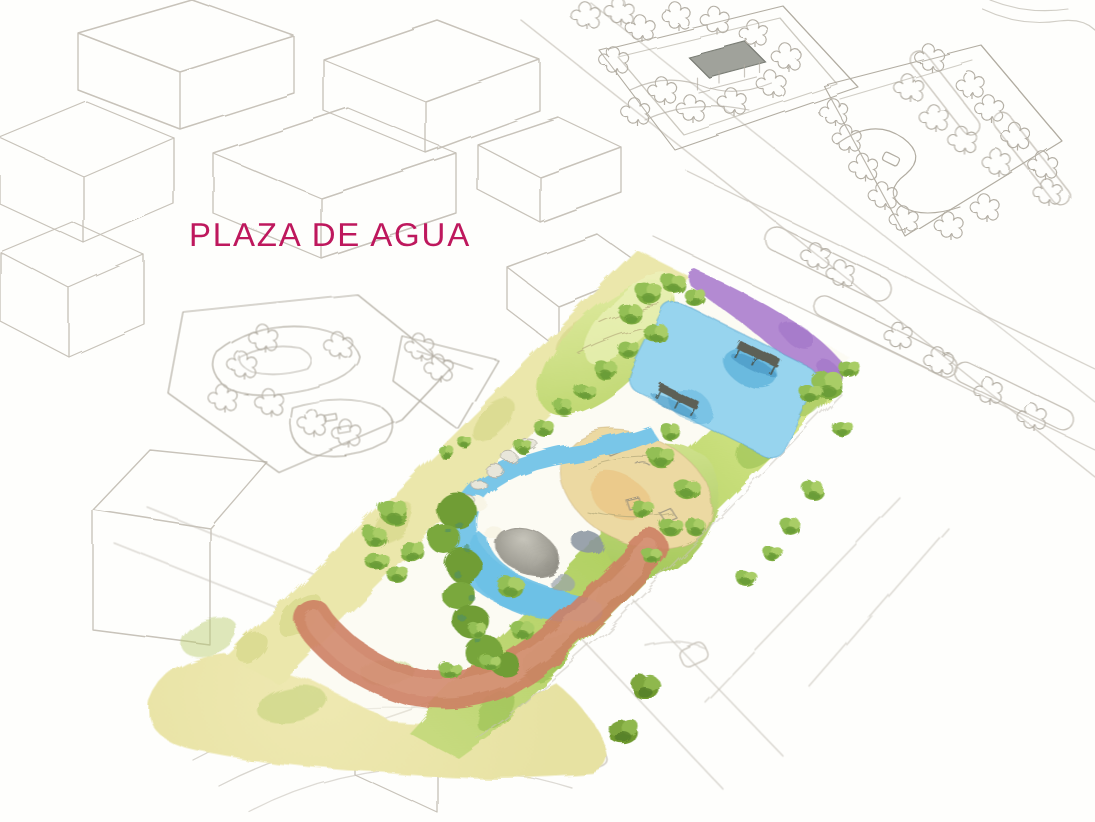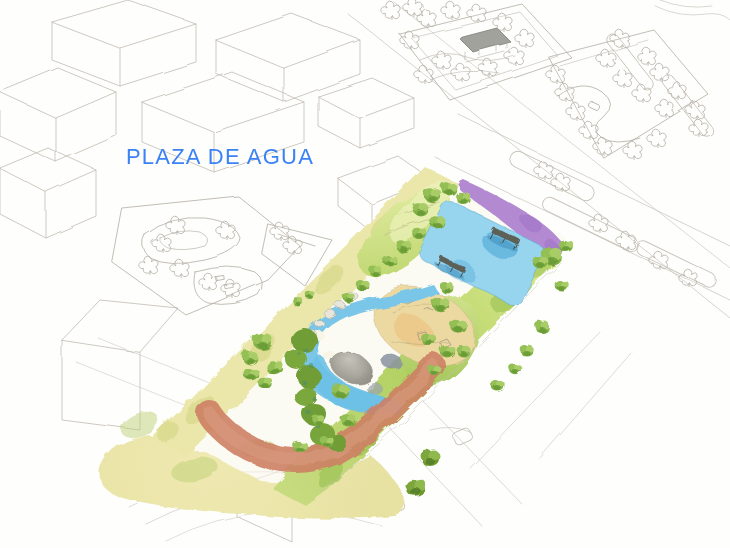--- a/index.html
+++ b/index.html
@@ -1,20 +1,20 @@
 <!DOCTYPE html>
 <html><head>
 <meta charset="utf-8">
 <style>
   html,body{margin:0;padding:0;background:#ffffff;}
   .stage{position:relative;width:730px;height:548px;background:#fefefc;overflow:hidden;
          font-family:"Liberation Sans", sans-serif;}
   .stage svg{position:absolute;left:0;top:0;}
   .plan-title{position:absolute;left:126px;top:144px;font-size:22px;letter-spacing:1.2px;
-              color:#3b82f6;font-weight:400;user-select:none;white-space:nowrap;}
+              color:#be185d;font-weight:400;user-select:none;white-space:nowrap;}
   .sk{stroke:#c8c3ba;stroke-width:0.9;fill:none;stroke-linejoin:round;stroke-linecap:round;}
   .skd{stroke:#b2ada2;stroke-width:0.8;fill:none;stroke-linejoin:round;stroke-linecap:round;}
   .ct{stroke:#b5ab7c;stroke-width:0.7;fill:none;opacity:.75;stroke-linecap:round;}
   .pe{stroke:#8f8a7c;stroke-width:0.8;fill:none;opacity:.8;stroke-linecap:round;}
 </style>
 </head>
 <body>
 
 <div class="stage">
 <svg width="730" height="548" viewBox="0 0 730 548">

